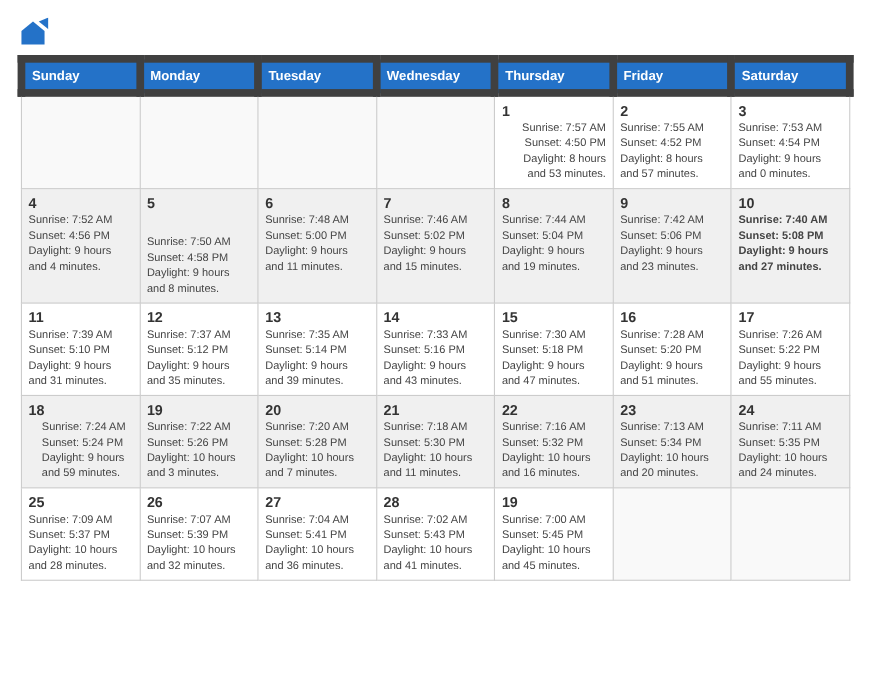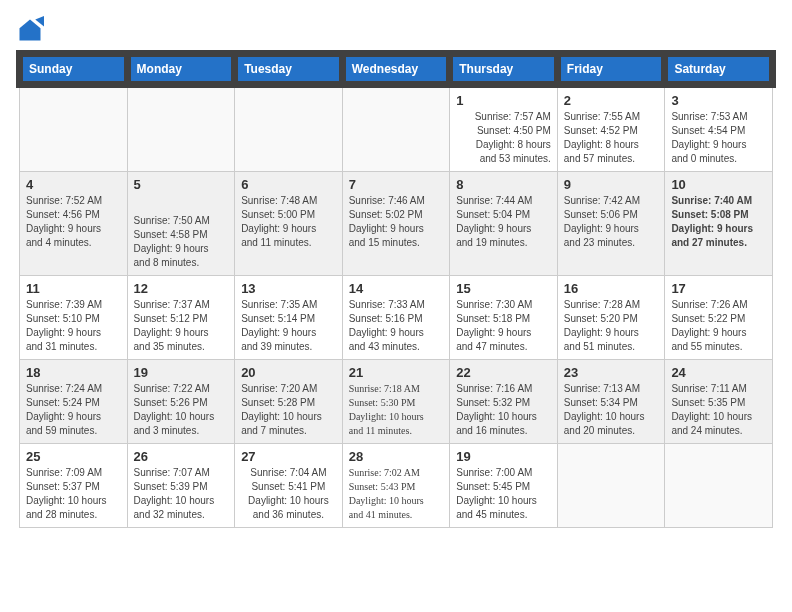--- a/index.html
+++ b/index.html
@@ -245,42 +245,42 @@
           <div class="day-number">17</div>
           <div class="day-info" style="white-space: pre-line;">Sunrise: 7:26 AM
 Sunset: 5:22 PM
 Daylight: 9 hours
 and 55 minutes.</div>
         </td>
       </tr>
       <tr class="row-shaded">
         <td>
           <div class="day-number">18</div>
-          <div class="day-info" style="white-space: pre-line;">Sunrise: 7:24 AM
+          <div class="day-info" style="white-space: pre-line; margin-left: 12px;">Sunrise: 7:24 AM
 Sunset: 5:24 PM
 Daylight: 9 hours
 and 59 minutes.</div>
         </td>
         <td>
           <div class="day-number">19</div>
           <div class="day-info" style="white-space: pre-line;">Sunrise: 7:22 AM
 Sunset: 5:26 PM
 Daylight: 10 hours
 and 3 minutes.</div>
         </td>
         <td>
           <div class="day-number">20</div>
           <div class="day-info" style="white-space: pre-line;">Sunrise: 7:20 AM
 Sunset: 5:28 PM
 Daylight: 10 hours
 and 7 minutes.</div>
         </td>
         <td>
           <div class="day-number">21</div>
-          <div class="day-info" style="white-space: pre-line; font-family: Liberation Serif, serif;">Sunrise: 7:18 AM
+          <div class="day-info" style="white-space: pre-line;">Sunrise: 7:18 AM
 Sunset: 5:30 PM
 Daylight: 10 hours
 and 11 minutes.</div>
         </td>
         <td>
           <div class="day-number">22</div>
           <div class="day-info" style="white-space: pre-line;">Sunrise: 7:16 AM
 Sunset: 5:32 PM
 Daylight: 10 hours
 and 16 minutes.</div>
@@ -310,28 +310,28 @@
         </td>
         <td>
           <div class="day-number">26</div>
           <div class="day-info" style="white-space: pre-line;">Sunrise: 7:07 AM
 Sunset: 5:39 PM
 Daylight: 10 hours
 and 32 minutes.</div>
         </td>
         <td>
           <div class="day-number">27</div>
-          <div class="day-info" style="white-space: pre-line; text-align: center;">Sunrise: 7:04 AM
+          <div class="day-info" style="white-space: pre-line;">Sunrise: 7:04 AM
 Sunset: 5:41 PM
 Daylight: 10 hours
 and 36 minutes.</div>
         </td>
         <td>
           <div class="day-number">28</div>
-          <div class="day-info" style="white-space: pre-line; font-family: Liberation Serif, serif;">Sunrise: 7:02 AM
+          <div class="day-info" style="white-space: pre-line;">Sunrise: 7:02 AM
 Sunset: 5:43 PM
 Daylight: 10 hours
 and 41 minutes.</div>
         </td>
         <td>
           <div class="day-number">19</div>
           <div class="day-info" style="white-space: pre-line;">Sunrise: 7:00 AM
 Sunset: 5:45 PM
 Daylight: 10 hours
 and 45 minutes.</div>

